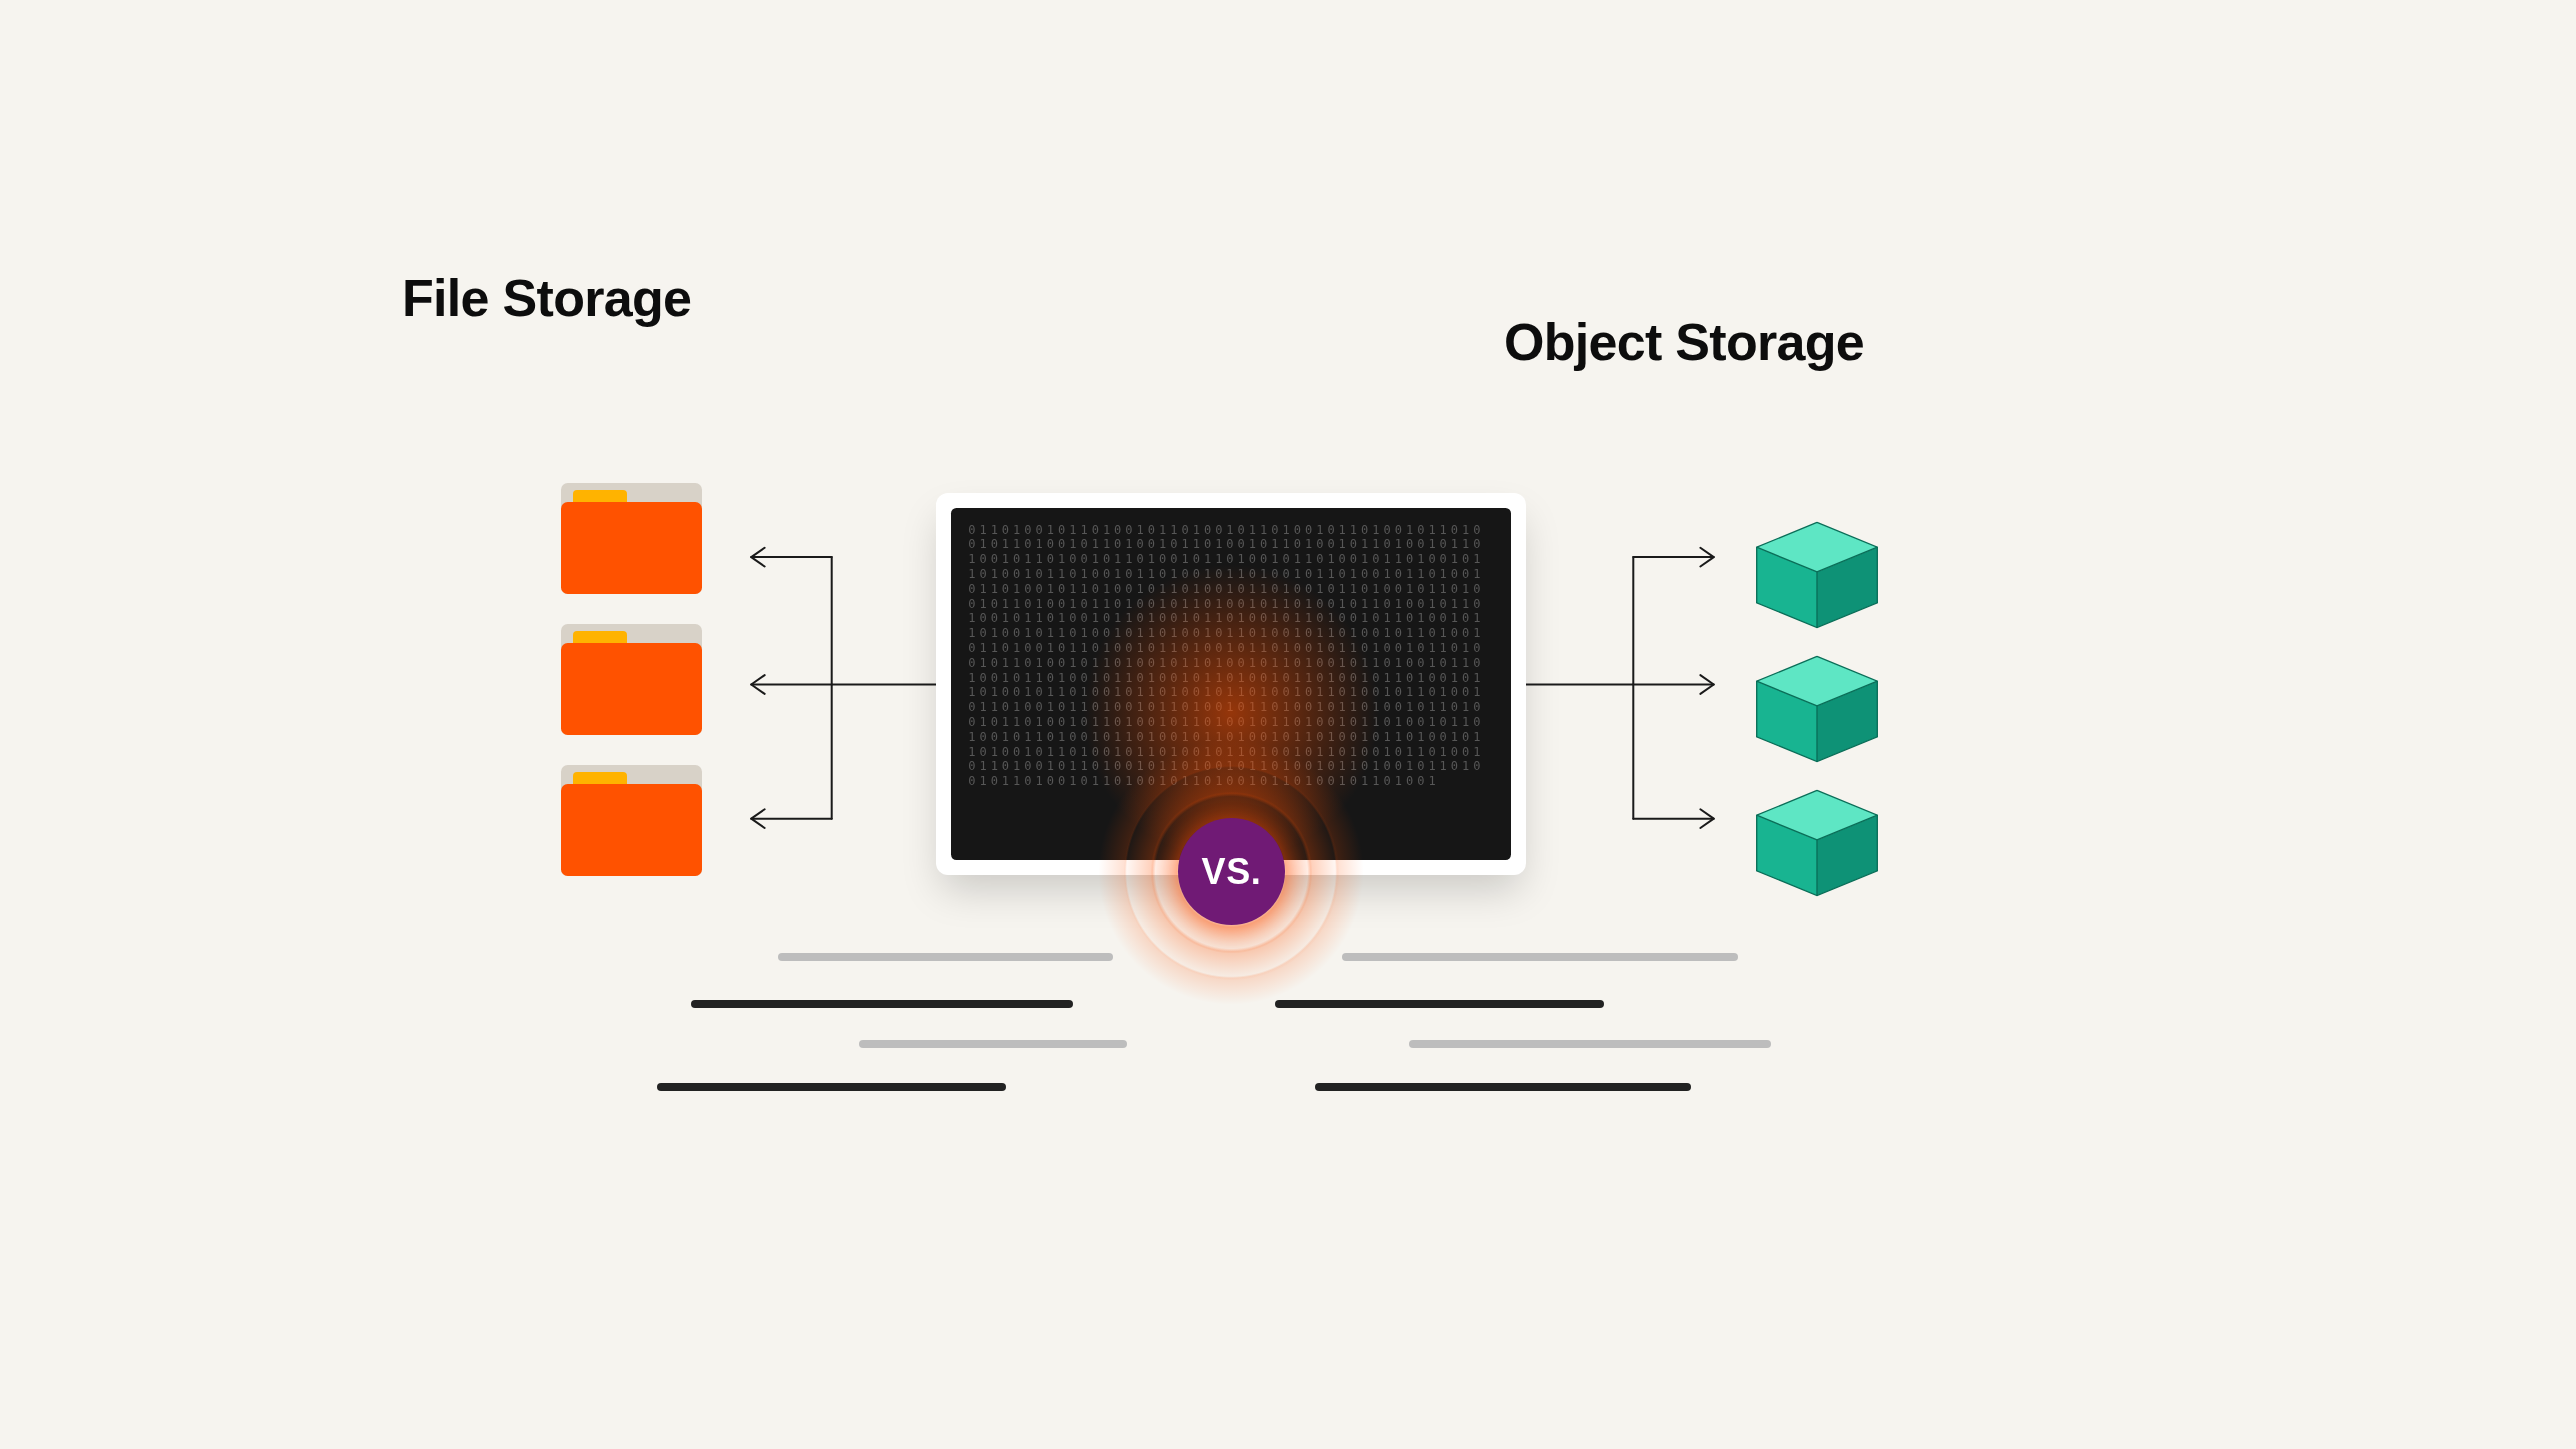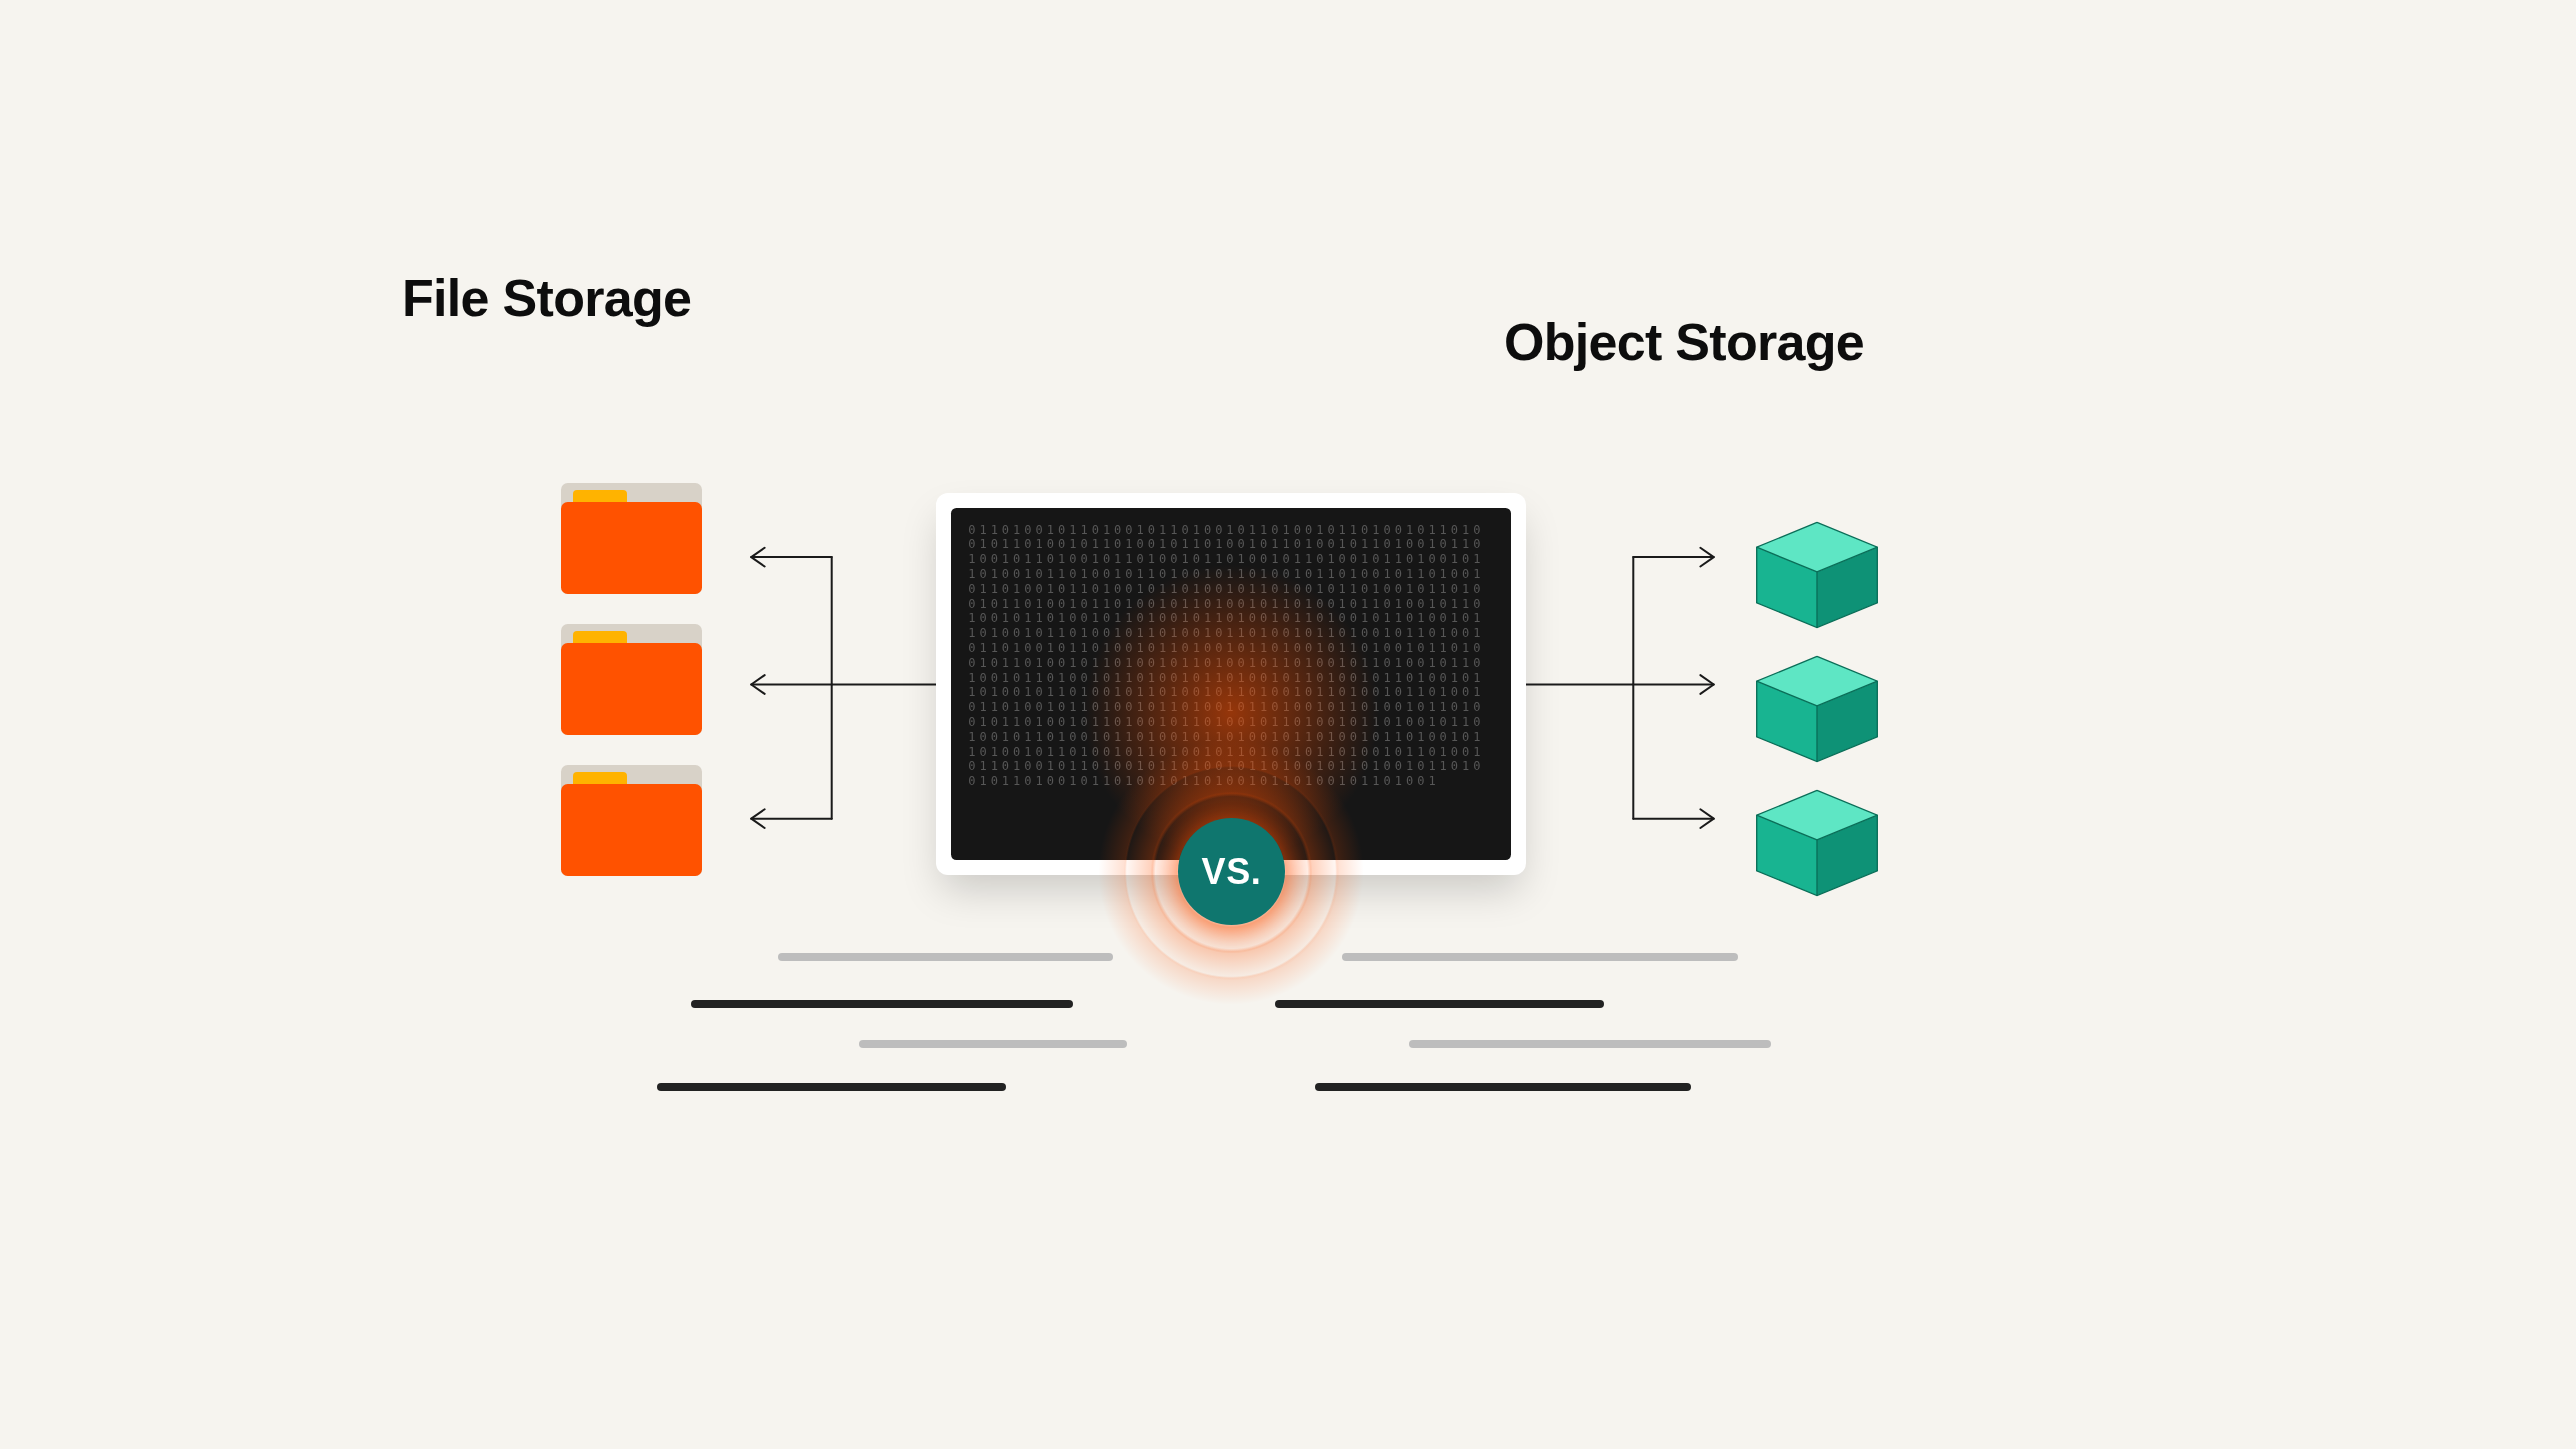--- a/index.html
+++ b/index.html
@@ -60,21 +60,21 @@
     border-radius: 50%;
     background: radial-gradient(circle, rgba(255,80,0,.0) 55%, rgba(255,80,0,.18) 56%, rgba(255,80,0,0) 70%);
   }
   .ring1 { left:1097px; top:738px; width:268px; height:268px; }
   .ring2 { left:1124px; top:765px; width:215px; height:215px; background: radial-gradient(circle, rgba(255,80,0,.0) 50%, rgba(255,80,0,.28) 52%, rgba(255,80,0,0) 72%);}
   .ring3 { left:1151px; top:792px; width:161px; height:161px; background: radial-gradient(circle, rgba(255,80,0,.0) 45%, rgba(255,80,0,.35) 48%, rgba(255,80,0,0) 75%);}
   .vs-badge {
     position: absolute;
     left: 1178px; top: 818px;
     width: 107px; height: 107px;
-    background: #0f766e;
+    background: #701a75;
     border-radius: 50%;
     display: flex;
     align-items: center;
     justify-content: center;
     color: #fff;
     font-size: 36px;
     font-weight: 600;
     letter-spacing: 0.7px;
     box-shadow: 0 5.4px 20px rgba(255,75,0,.4);
   }

